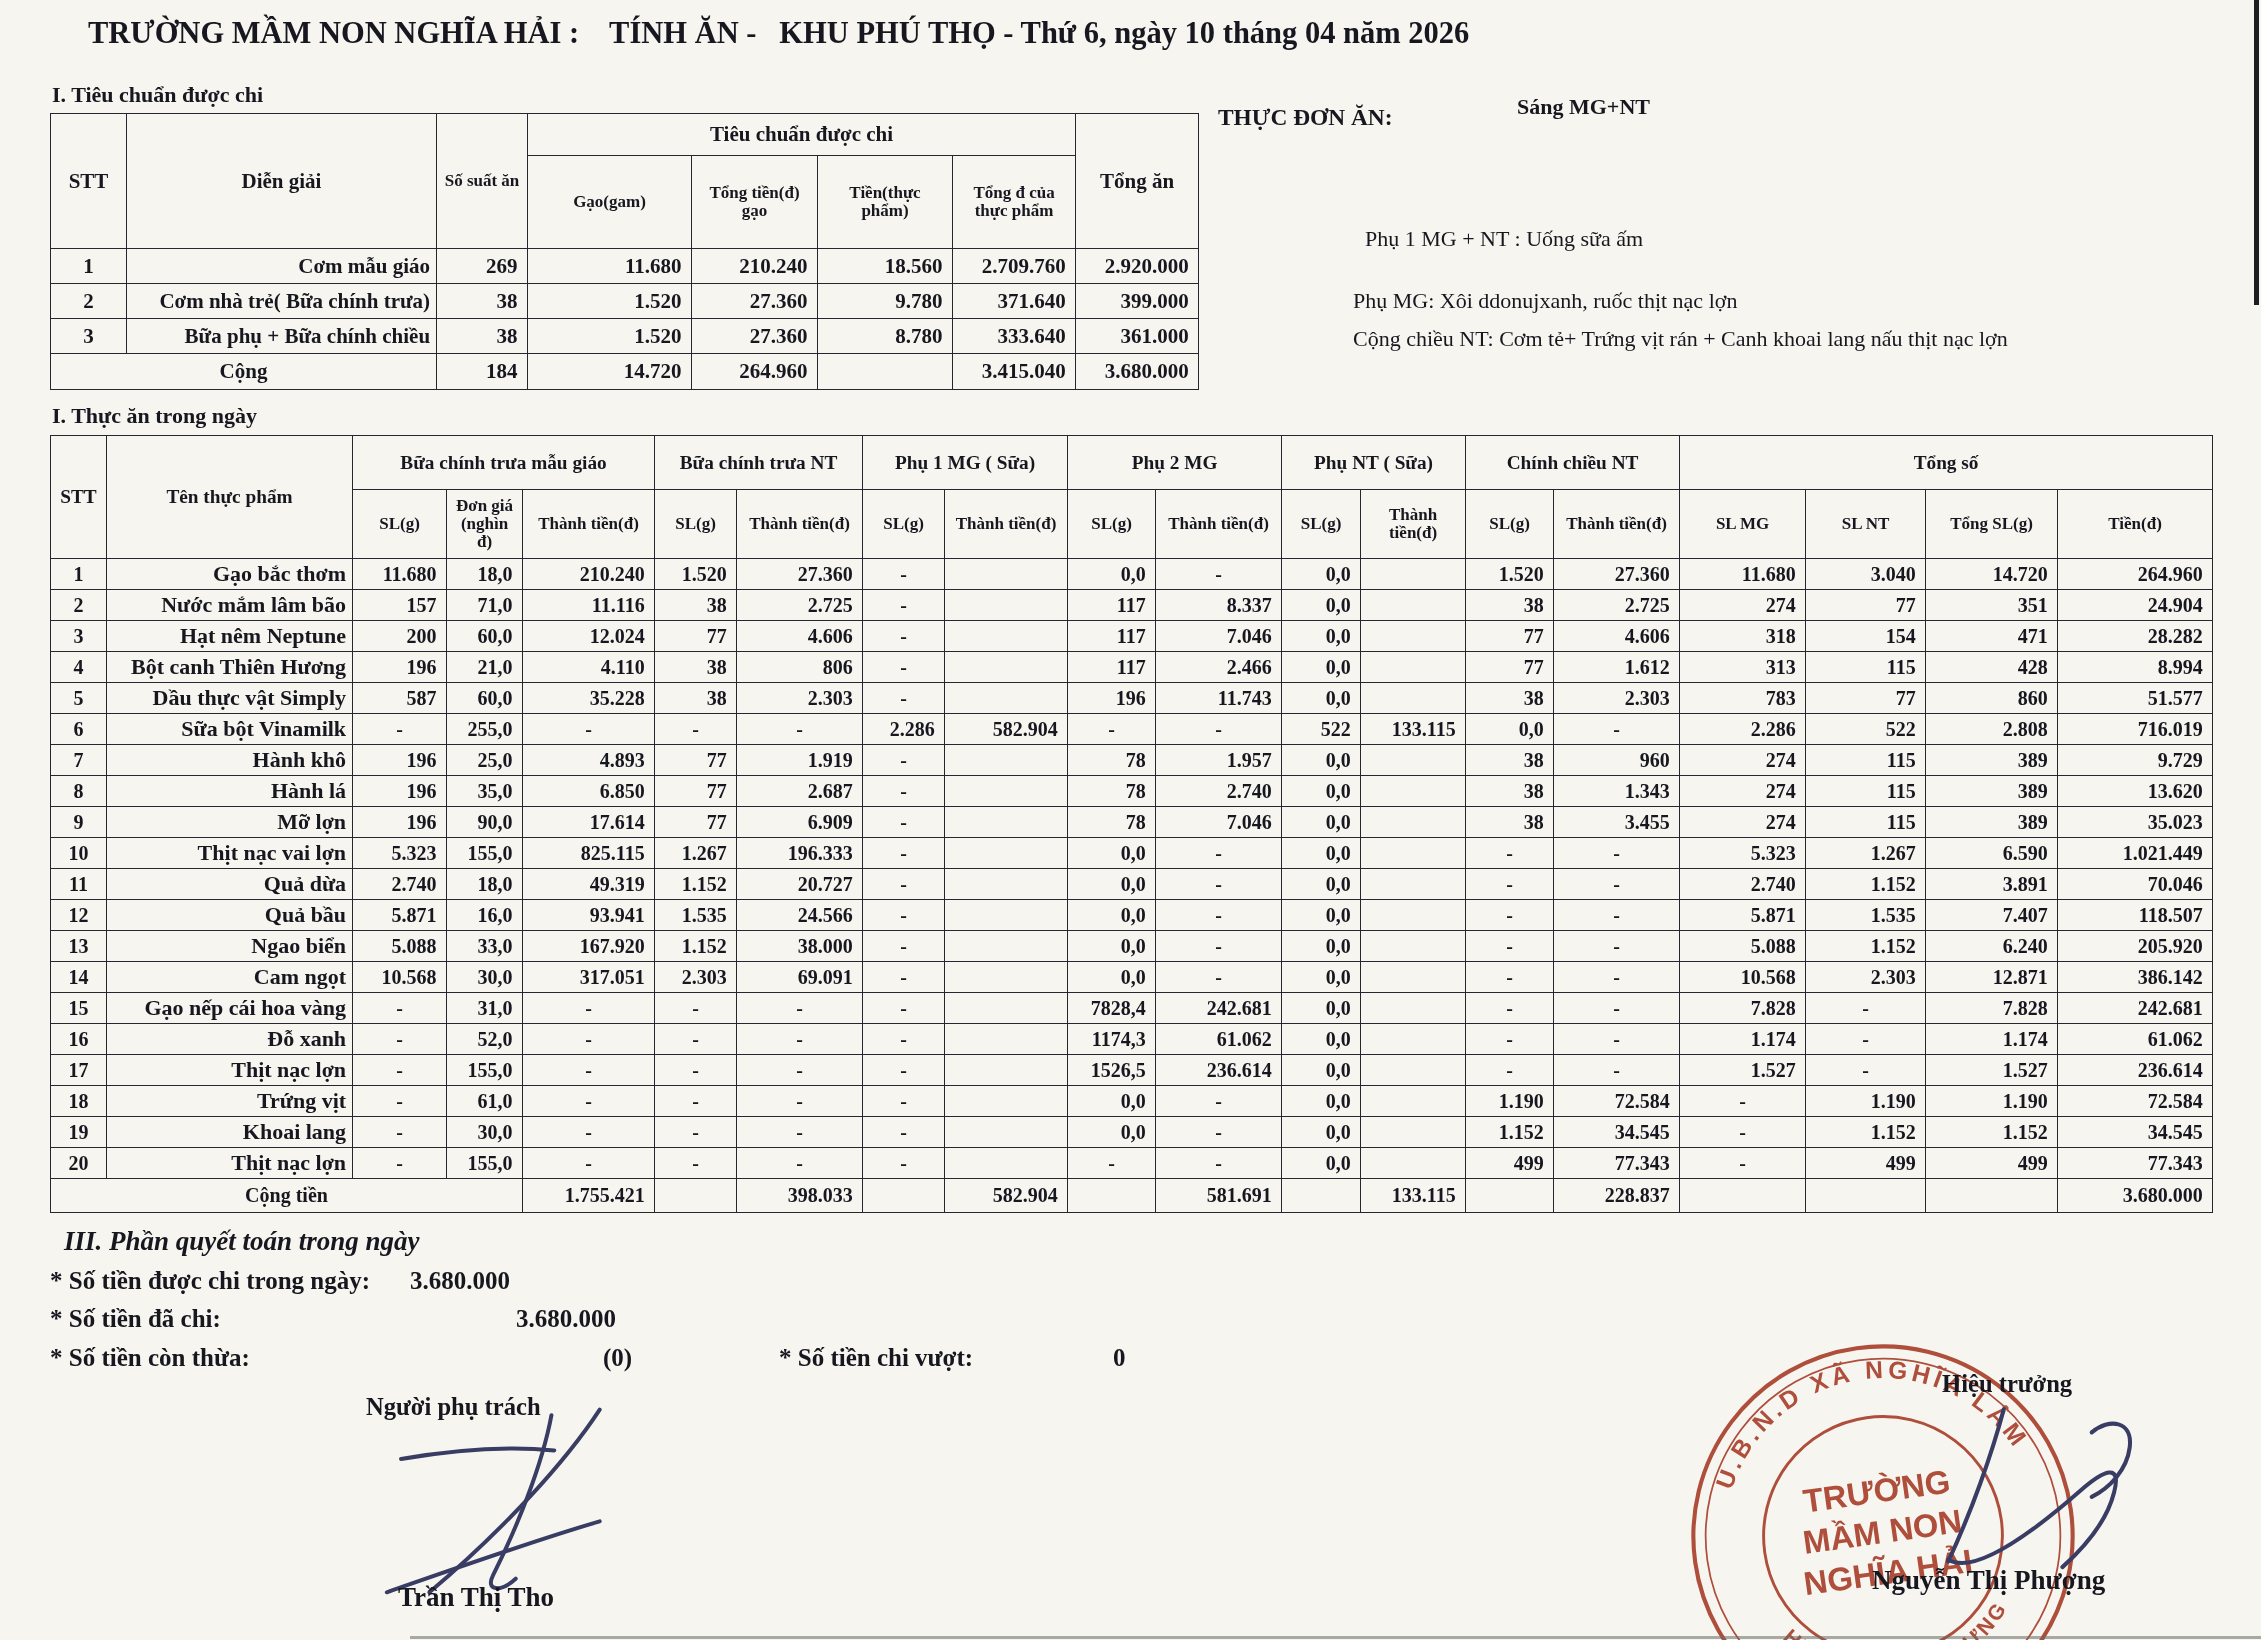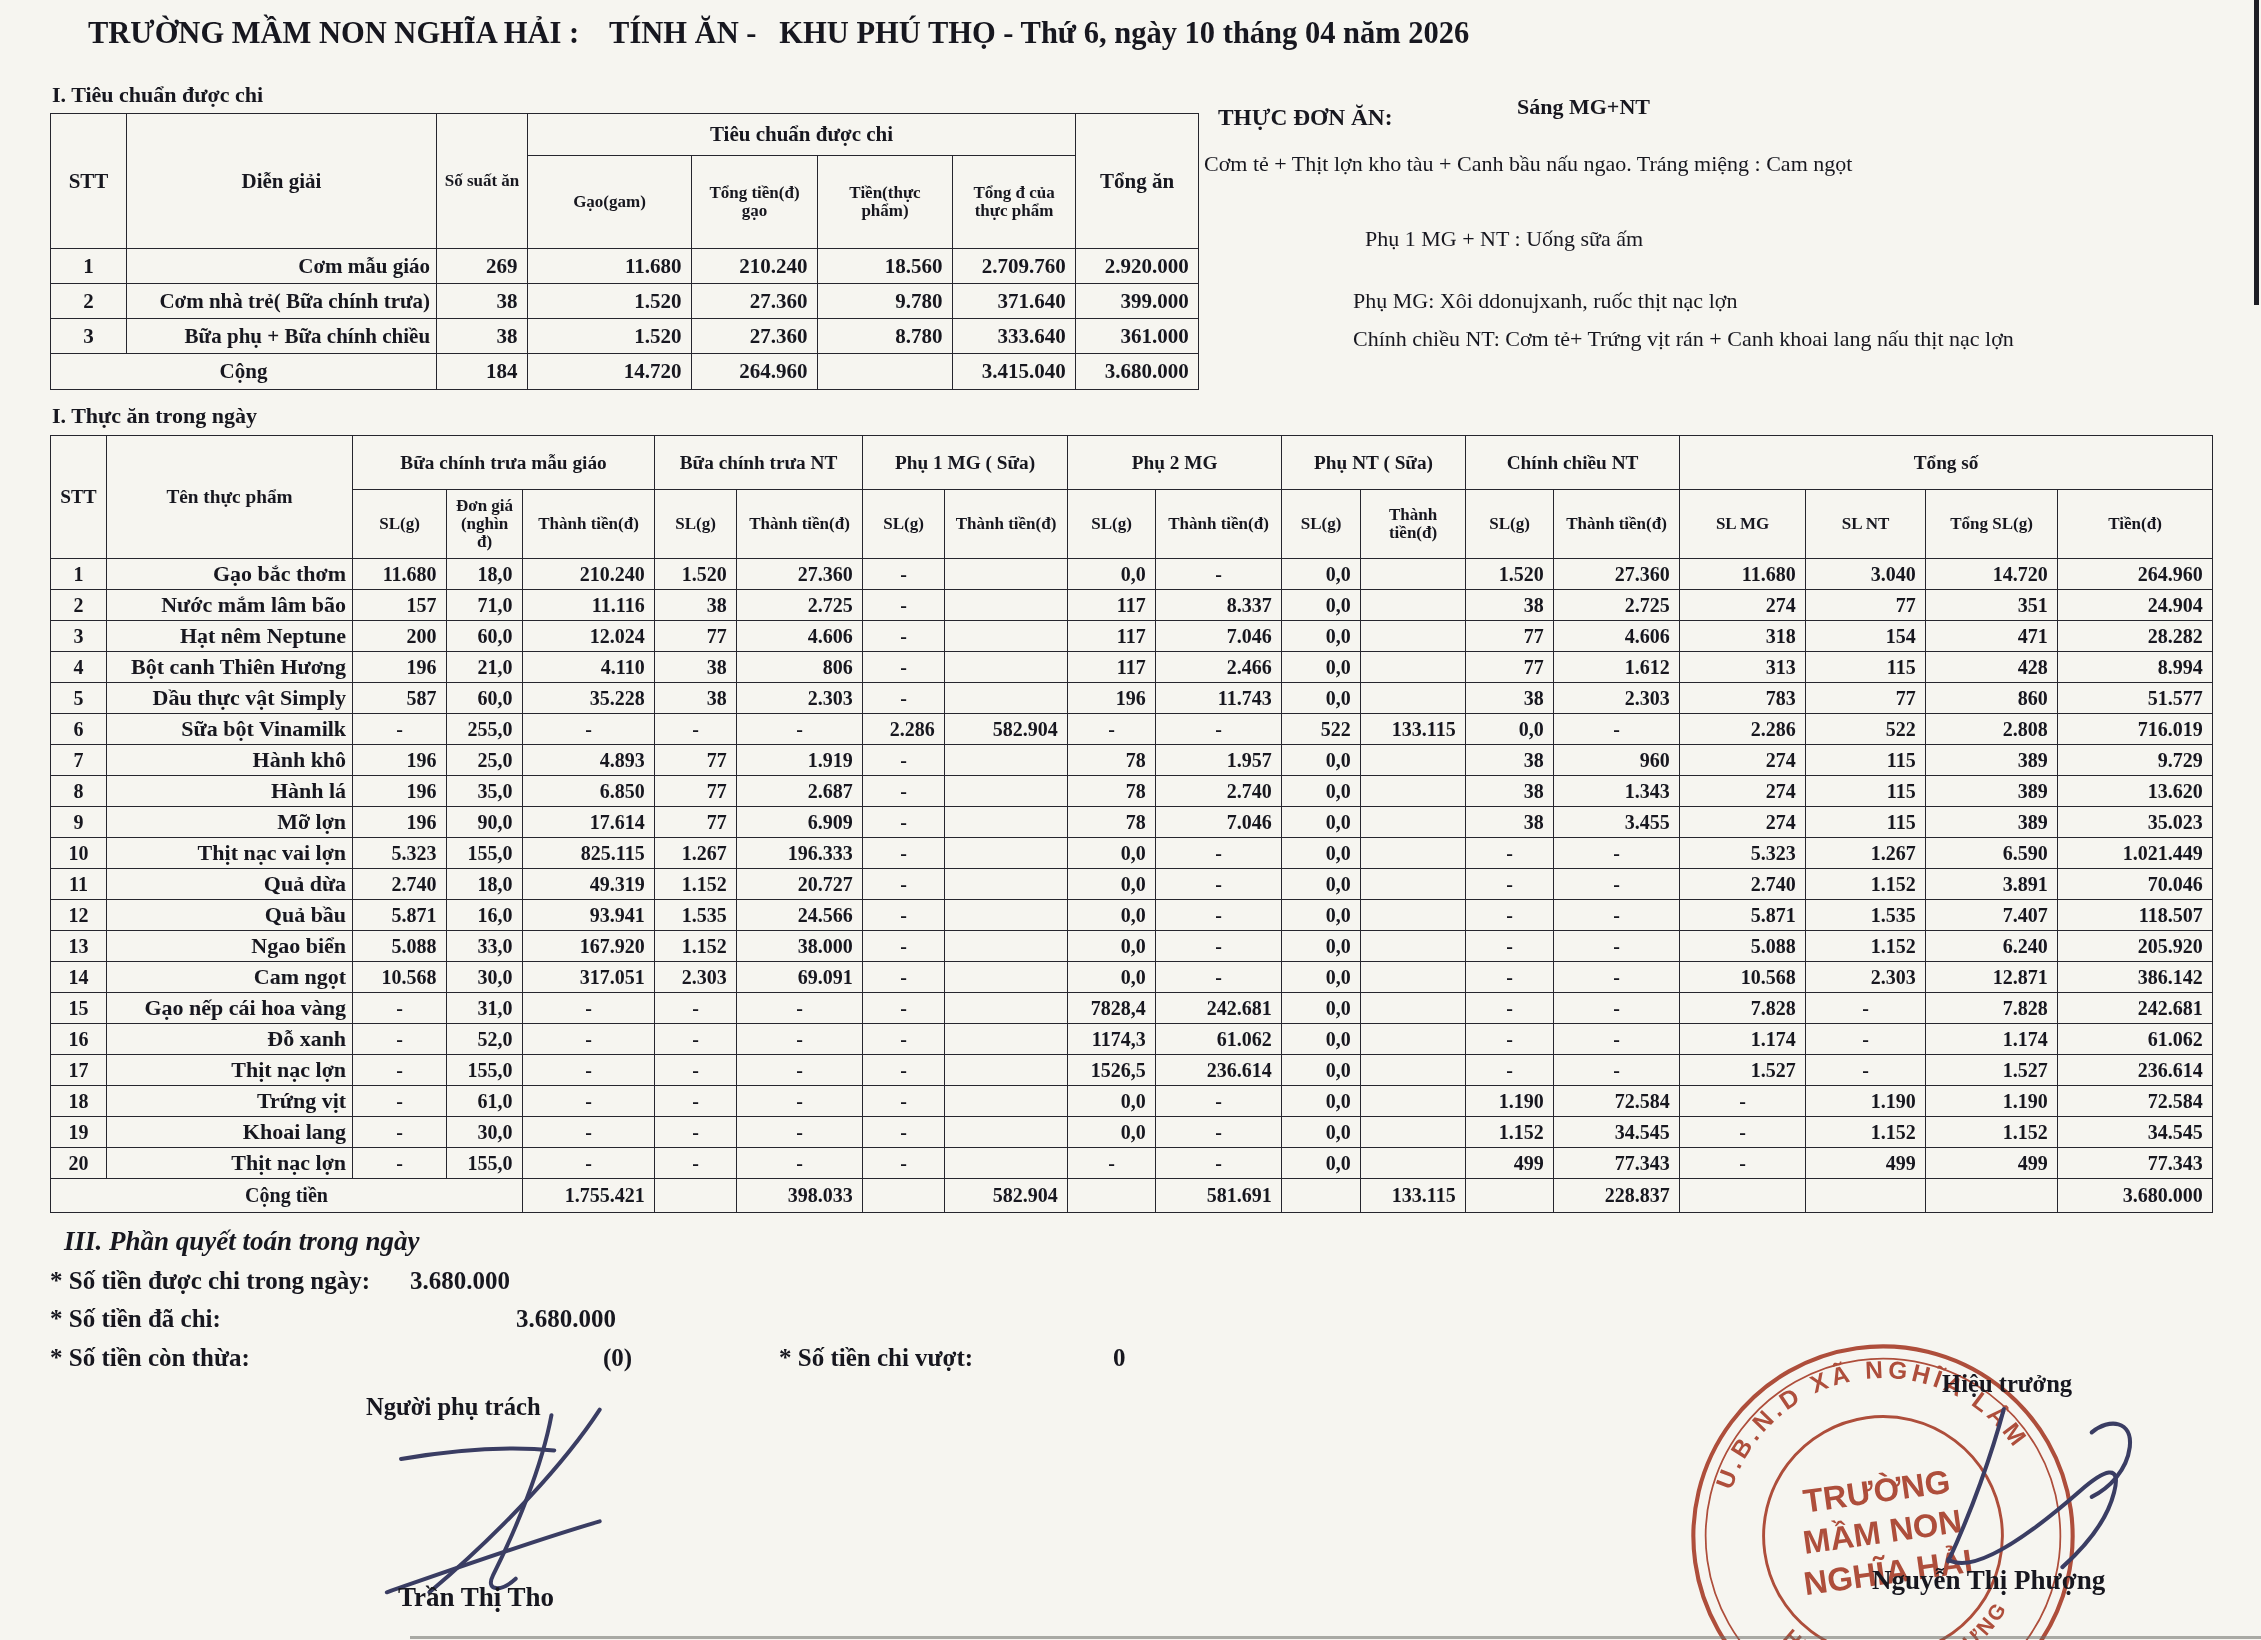--- a/index.html
+++ b/index.html
@@ -122,24 +122,23 @@
           <td class="r">264.960</td>
           <td class="r"></td>
           <td class="r">3.415.040</td>
           <td class="r">3.680.000</td>
         </tr>
       </tbody>
   </table>
 
   <div class="abs menu-line b" style="left:1218px; top:93px; font-size:23.4px;margin-top:11px;">THỰC ĐƠN ĂN:</div>
   <div class="abs menu-line b" style="left:1517px; top:94px;">Sáng MG+NT</div>
-  <div class="abs menu-line" style="left:1204px; top:151px;">Cơm tẻ + Thịt lợn kho tàu + Canh bầu nấu ngao. Tráng miệng : Cam ngọt</div>
   <div class="abs menu-line" style="left:1365px; top:226px;">Phụ 1 MG + NT : Uống sữa ấm</div>
   <div class="abs menu-line" style="left:1353px; top:288px;text-align:center;">Phụ MG: Xôi ddonujxanh, ruốc thịt nạc lợn</div>
-  <div class="abs menu-line" style="left:1353px; top:326px;">Chính chiều NT:  Cơm tẻ+ Trứng vịt rán + Canh khoai lang nấu thịt nạc lợn</div>
+  <div class="abs menu-line" style="left:1353px; top:326px;">Cộng chiều NT:  Cơm tẻ+ Trứng vịt rán + Canh khoai lang nấu thịt nạc lợn</div>
 
   <div class="abs seclabel" style="left:52px; top:403px;">I. Thực ăn trong ngày</div>
 
   <table id="t2" class="abs" style="left:50px; top:435px;">
     <colgroup>
       <col style="width:56px">
         <col style="width:246px">
       <col style="width:94px">
         <col style="width:76px">
         <col style="width:132px">

